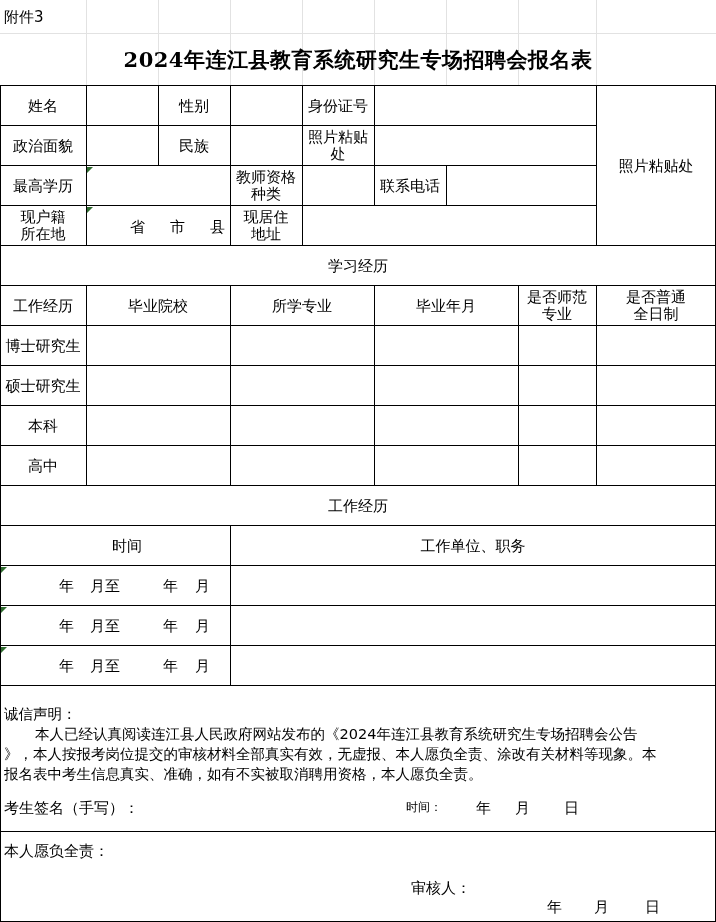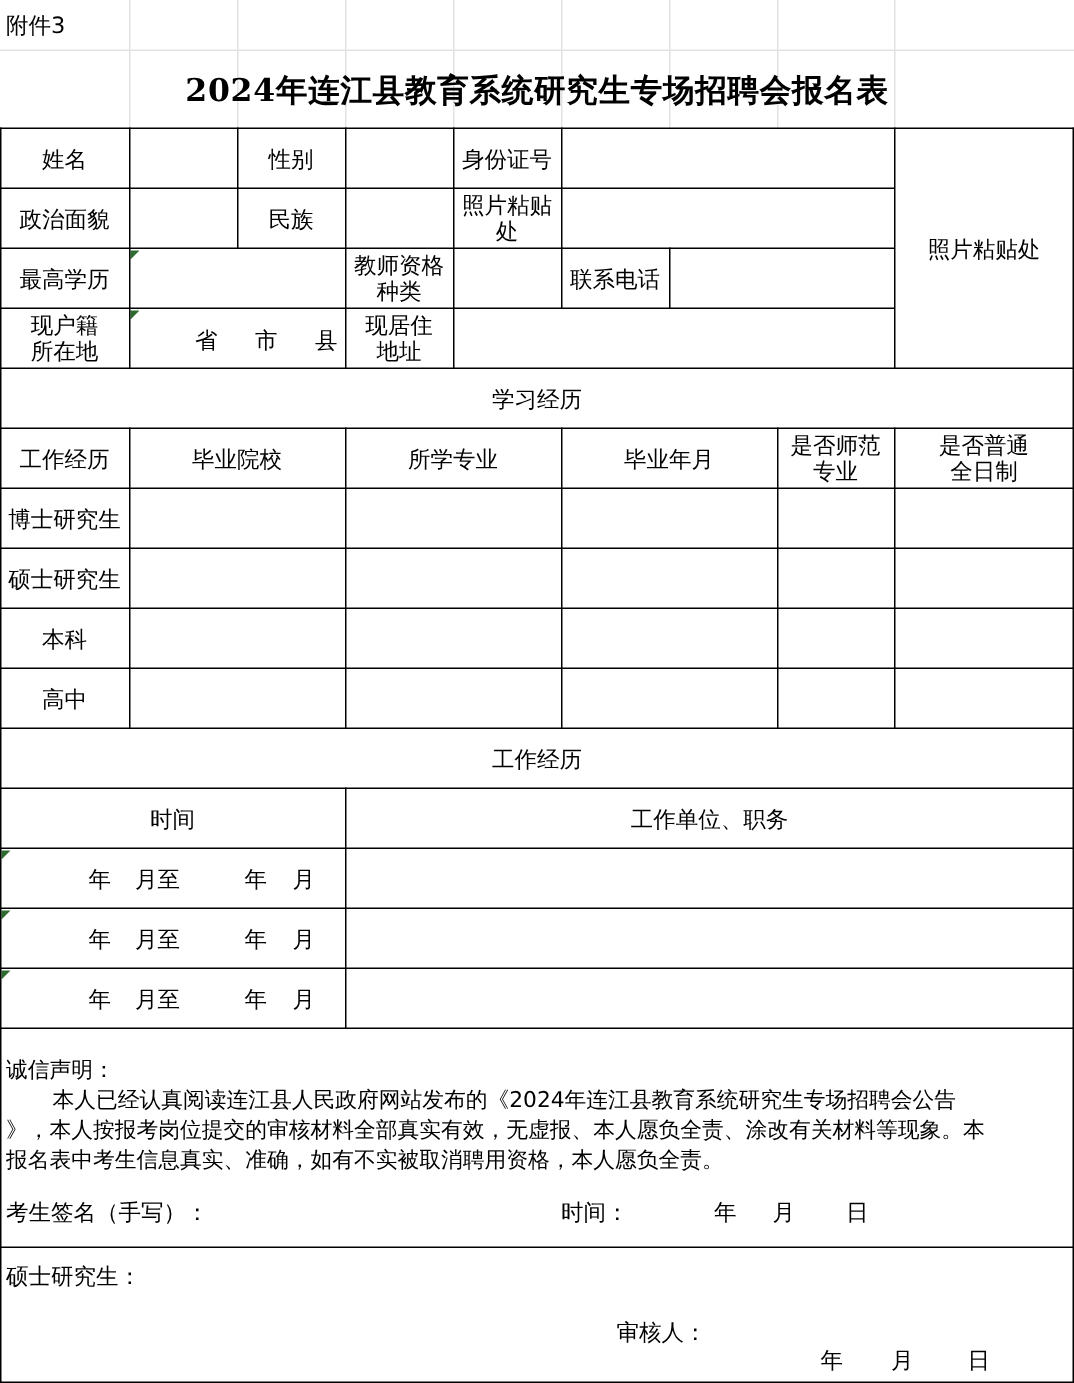--- a/index.html
+++ b/index.html
@@ -126,21 +126,21 @@
     <div class="cell" style="left:86px;top:446px;width:144px;height:40px"></div>
     <div class="cell" style="left:230px;top:446px;width:144px;height:40px"></div>
     <div class="cell" style="left:374px;top:446px;width:144px;height:40px"></div>
     <div class="cell" style="left:518px;top:446px;width:78px;height:40px"></div>
     <div class="cell" style="left:596px;top:446px;width:120px;height:40px"></div>
   </div>
 </div>
 
 <div>
   <div class="cell" style="left:0;top:486px;width:716px;height:40px">工作经历</div>
-  <div class="cell" style="left:0;top:526px;width:230px;height:40px">时间</div>
+  <div class="cell" style="left:12px;top:526px;width:230px;height:40px">时间</div>
   <div class="cell" style="left:230px;top:526px;width:486px;height:40px">工作单位、职务</div>
 
   <div>
     <div class="abs" style="left:0;top:566px;width:230px;height:40px">
       <span class="abs" style="left:59px;top:11px">年</span>
       <span class="abs" style="left:90px;top:11px">月至</span>
       <span class="abs" style="left:163px;top:11px">年</span>
       <span class="abs" style="left:195px;top:11px">月</span>
     </div>
     <div class="tri" style="left:1px;top:567px"></div>
@@ -168,28 +168,28 @@
   </div>
 </div>
 
 <div>
   <div class="para" style="top:704px">诚信声明：</div>
   <div class="para" style="top:724px;text-indent:31px">本人已经认真阅读连江县人民政府网站发布的《2024年连江县教育系统研究生专场招聘会公告</div>
   <div class="para" style="top:744px">》，本人按报考岗位提交的审核材料全部真实有效，无虚报、本人愿负全责、涂改有关材料等现象。本</div>
   <div class="para" style="top:764px">报名表中考生信息真实、准确，如有不实被取消聘用资格，本人愿负全责。</div>
   <div class="abs" style="left:4px;top:799px;font-size:15px">考生签名（手写）：</div>
   <div class="abs" style="left:140px;top:796px;width:230px;height:24px"></div>
-  <div class="abs" style="left:374px;top:799px;font-size:15px">时间：</div>
+  <div class="abs" style="left:406px;top:799px;font-size:12px">时间：</div>
   <div class="abs" style="left:476px;top:799px;font-size:15px">年</div>
   <div class="abs" style="left:515px;top:799px;font-size:15px">月</div>
   <div class="abs" style="left:564px;top:799px;font-size:15px">日</div>
 </div>
 
 <div>
-  <div class="abs" style="left:4px;top:842px;font-size:15px">硕士研究生：</div>
+  <div class="abs" style="left:4px;top:842px;font-size:15px">本人愿负全责：</div>
   <div class="abs" style="left:4px;top:862px;width:700px;height:18px"></div>
   <div class="abs" style="left:411px;top:879px;font-size:15px">审核人：</div>
   <div class="abs" style="left:547px;top:898px;font-size:15px">年</div>
   <div class="abs" style="left:594px;top:898px;font-size:15px">月</div>
   <div class="abs" style="left:645px;top:898px;font-size:15px">日</div>
 </div>
 
 <div>
 
   <div class="hl" style="left:0;top:85px;width:716px"></div>

